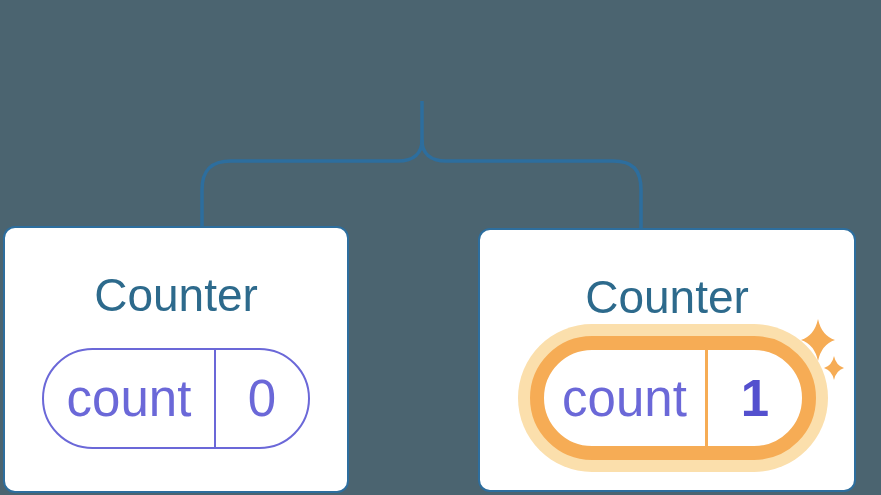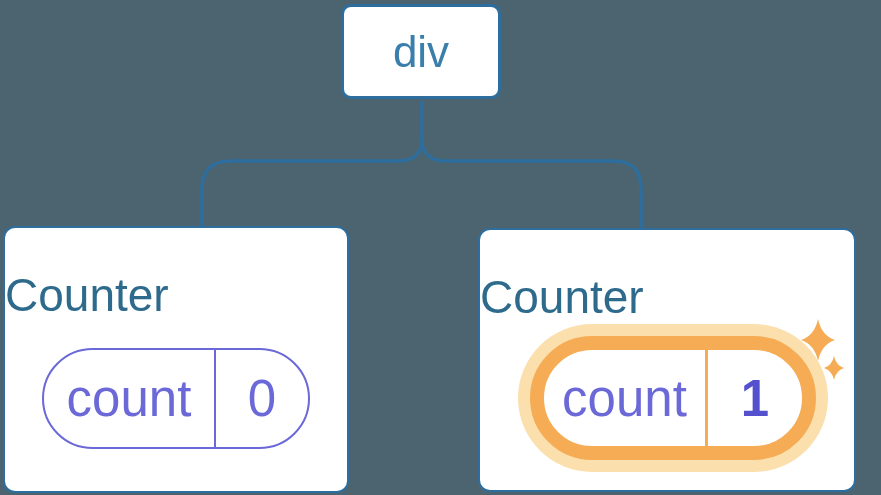--- a/index.html
+++ b/index.html
@@ -35,21 +35,21 @@
     border: 2px solid #2D6E9E;
     border-radius: 12px;
     box-sizing: border-box;
   }
   .card.left  { left: 3px;   top: 226px; width: 346px; height: 267px; }
   .card.right { left: 478px; top: 228px; width: 378px; height: 264px; }
   .card-title {
     position: absolute;
     top: 40px; left: 0;
     width: 100%;
-    text-align: left;
+    text-align: center;
     font-size: 46px;
     font-weight: 500;
     color: #2D6A8C;
   }
   .pill {
     position: absolute;
     display: flex;
     box-sizing: border-box;
     background: #FFFFFF;
     font-size: 51px;
@@ -87,23 +87,20 @@
 <body>
 
 <div id="stage">
 
   <svg class="connector" viewBox="0 0 881 495" fill="none">
     <path d="M422 101 L422 142" stroke="#2D6E9E" stroke-width="3.5"></path>
     <path d="M422 140 C422 153 414 161 398 161 L231 161 C211 161 202 170 202 190 L202 227" stroke="#2D6E9E" stroke-width="3.5"></path>
     <path d="M422 140 C422 153 430 161 446 161 L613 161 C633 161 641 170 641 190 L641 228" stroke="#2D6E9E" stroke-width="3.5"></path>
   </svg>
 
-  <div class="root-node">
-    <span>div</span>
-  </div>
 
   <div class="card left">
     <div class="card-title">Counter</div>
     <div class="pill plain">
       <div class="seg key">count</div>
       <div class="seg val">0</div>
     </div>
   </div>
 
   <div class="card right">

